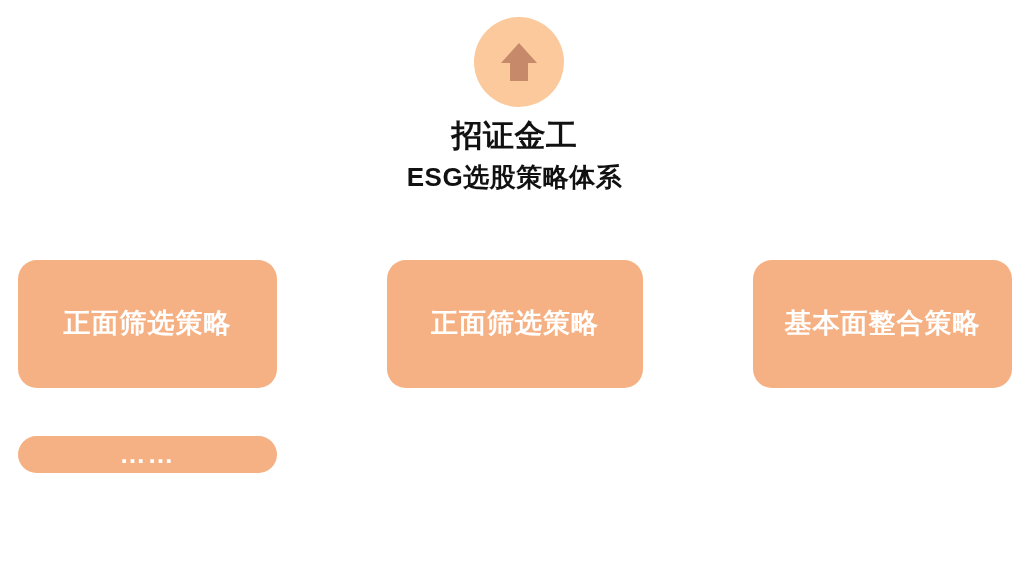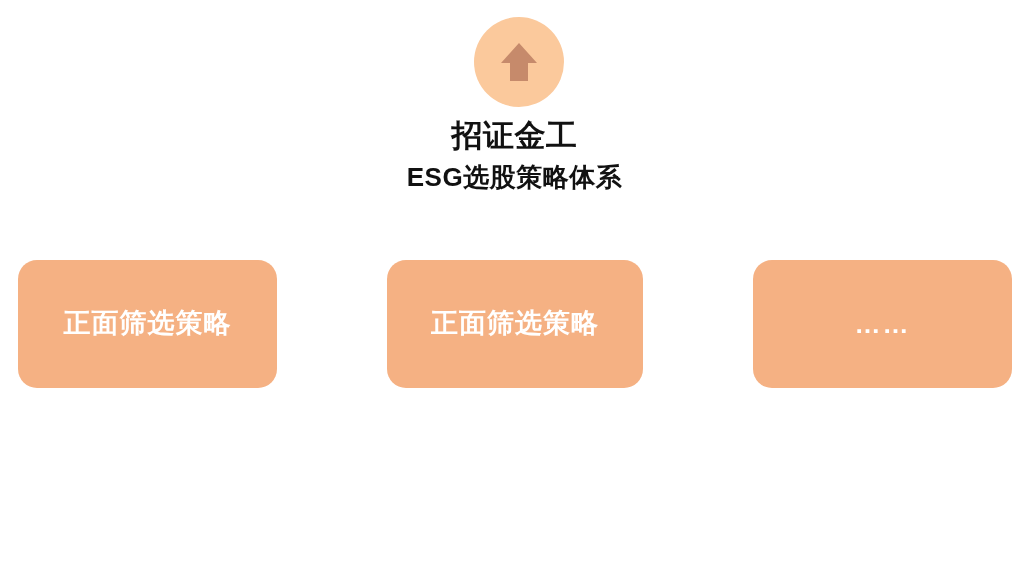--- a/index.html
+++ b/index.html
@@ -124,20 +124,23 @@
     <div class="card">
       <span class="card-label">正面筛选策略</span>
     </div>
 
     <div class="card">
       <span class="card-label">正面筛选策略</span>
     </div>
 
 
 
+    <div class="card">
+      <span class="card-label">基本面整合策略</span>
+    </div>
 
     <div class="card">
       <span class="card-label ellipsis">……</span>
     </div>
 
   </div>
 
 </div>
 
 </body></html>

